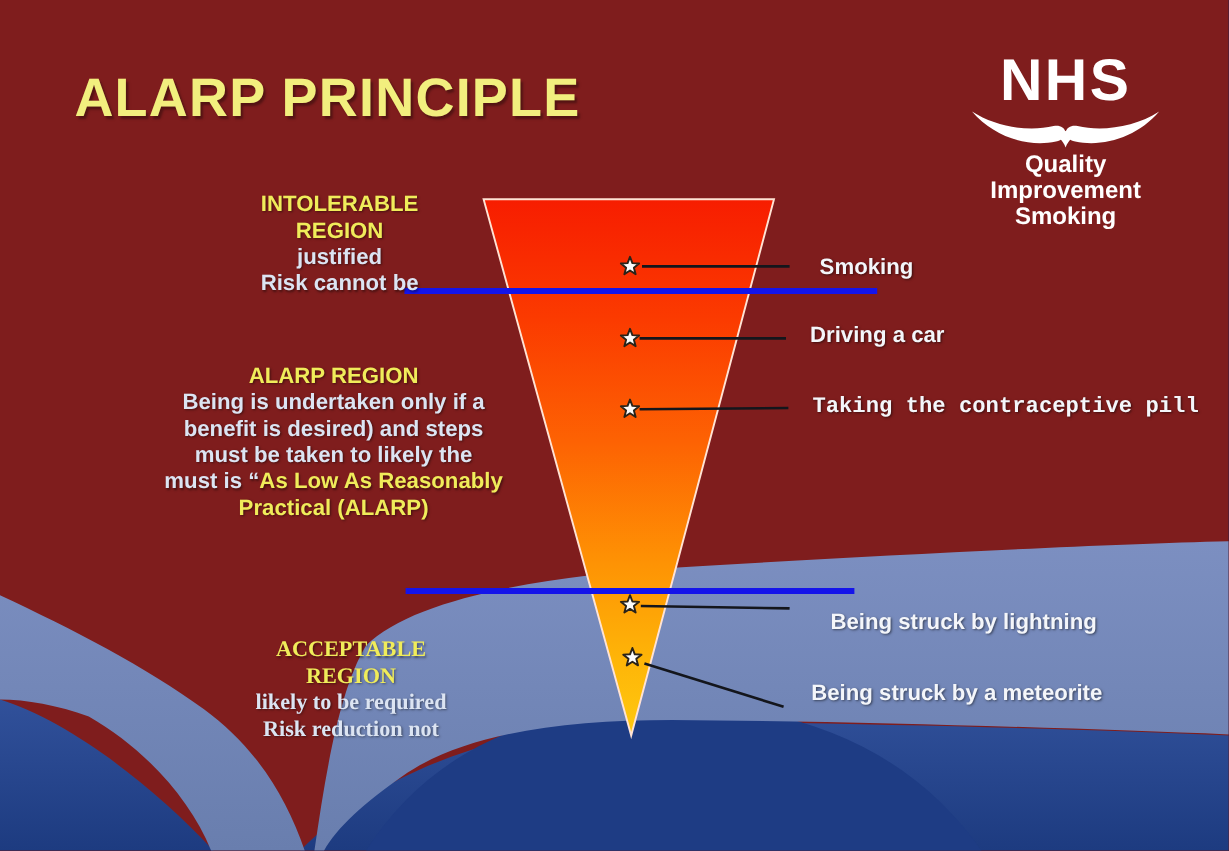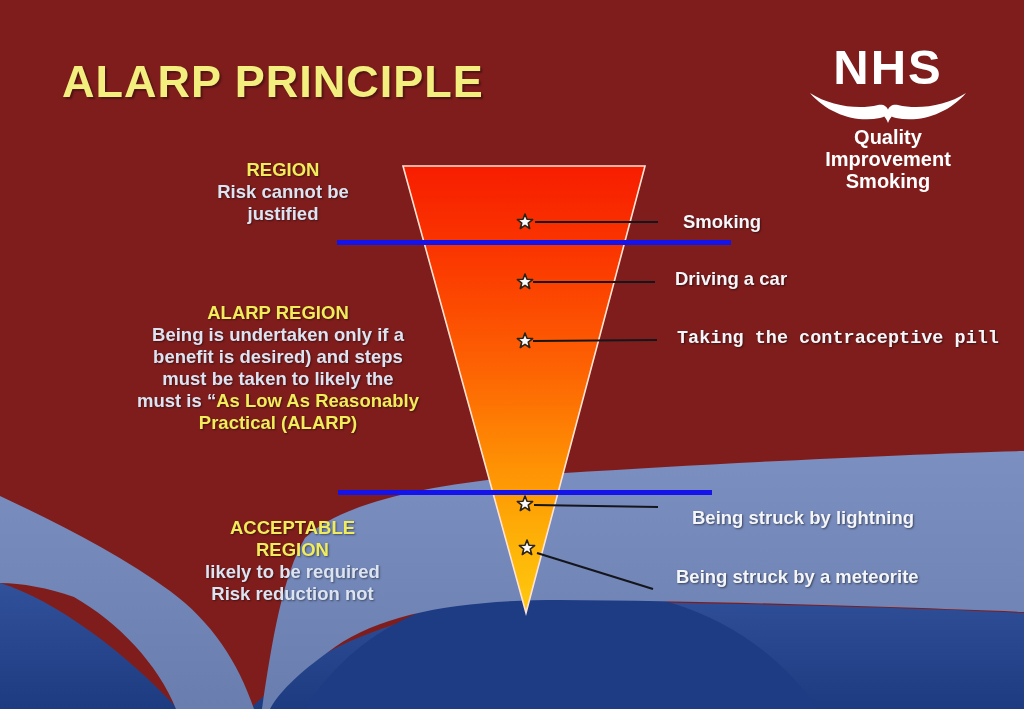--- a/index.html
+++ b/index.html
@@ -23,21 +23,21 @@
   .region{
     position:absolute;text-align:center;
     font-size:18.5px;line-height:22px;
     text-shadow:1px 1px 2px rgba(0,0,0,.45);
     z-index:4;
   }
   .yellow{color:#f0ec5a;}
   .white{color:#dce4f2;}
   .region-intolerable{left:158px;top:159px;width:250px;}
   .region-alarp{left:122px;top:302px;width:312px;}
-  .region-acceptable{left:170px;top:517px;width:245px;}
+  .region-acceptable{left:170px;top:531px;width:245px;font-family:Liberation Serif, serif;}
   .example-label{
     position:absolute;color:#f4f6fa;font-size:18.5px;white-space:nowrap;
     text-shadow:1px 1px 2px rgba(0,0,0,.5);z-index:4;
   }
   .ex-smoking{left:683px;top:211px;}
   .ex-driving{left:675px;top:268px;}
   .ex-pill{left:677px;top:328px;font-family:Liberation Mono, monospace;}
   .ex-lightning{left:692px;top:507px;}
   .ex-meteorite{left:676px;top:566px;}
 </style>
@@ -114,23 +114,24 @@
       <path fill="#ffffff" d="M74,22 C77,25 79,28 80,31 C81,28 83,25 86,22 C84,20 81,19 80,17 C79,19 76,20 74,22 Z"></path>
     </svg>
     <div class="org">
       <div>Quality</div>
       <div>Improvement</div>
       <div>Smoking</div>
     </div>
   </div>
 
   <div class="region region-intolerable">
+    <div class="yellow">INTOLERABLE</div>
     <div class="yellow">REGION</div>
+    <div class="white">justified</div>
     <div class="white">Risk cannot be</div>
-    <div class="white">justified</div>
   </div>
 
   <div class="region region-alarp">
     <div class="yellow">ALARP REGION</div>
     <div class="white">Being is undertaken only if a</div>
     <div class="white">benefit is desired) and steps</div>
     <div class="white">must be taken to likely the</div>
     <div><span class="white">must is “</span><span class="yellow">As Low As Reasonably</span></div>
     <div class="yellow">Practical (ALARP)</div>
   </div>

